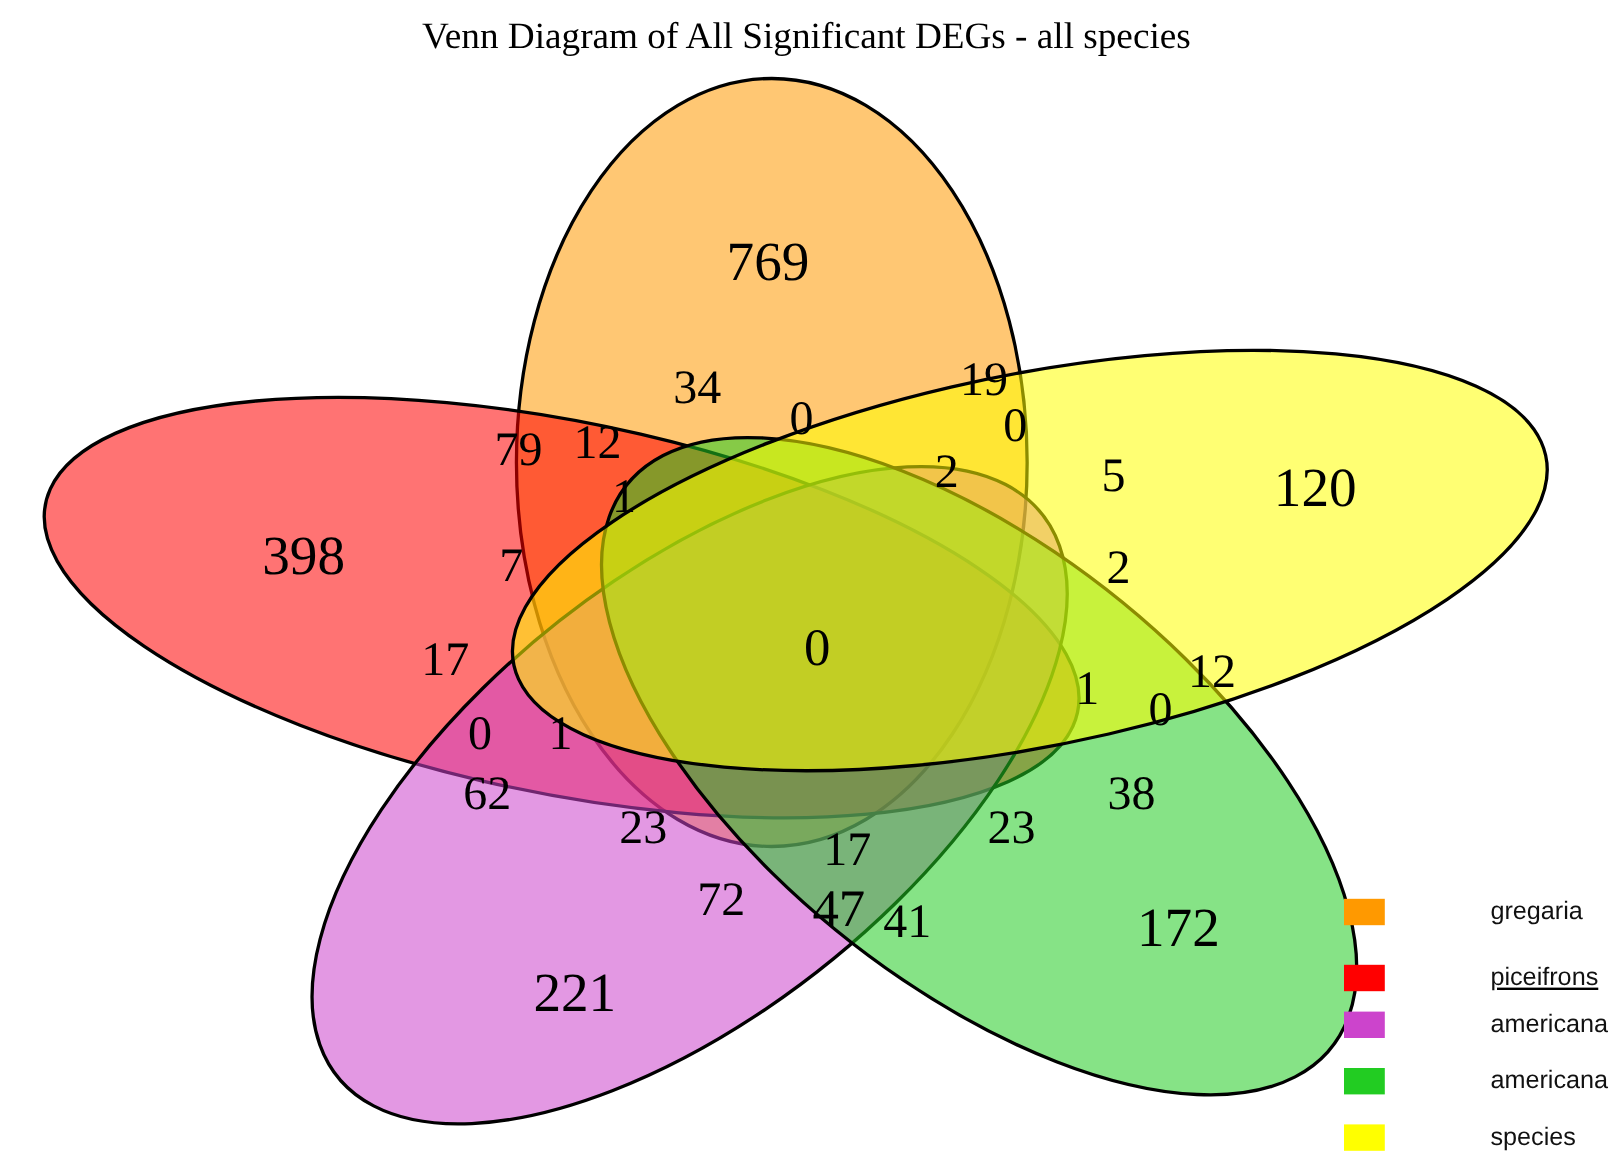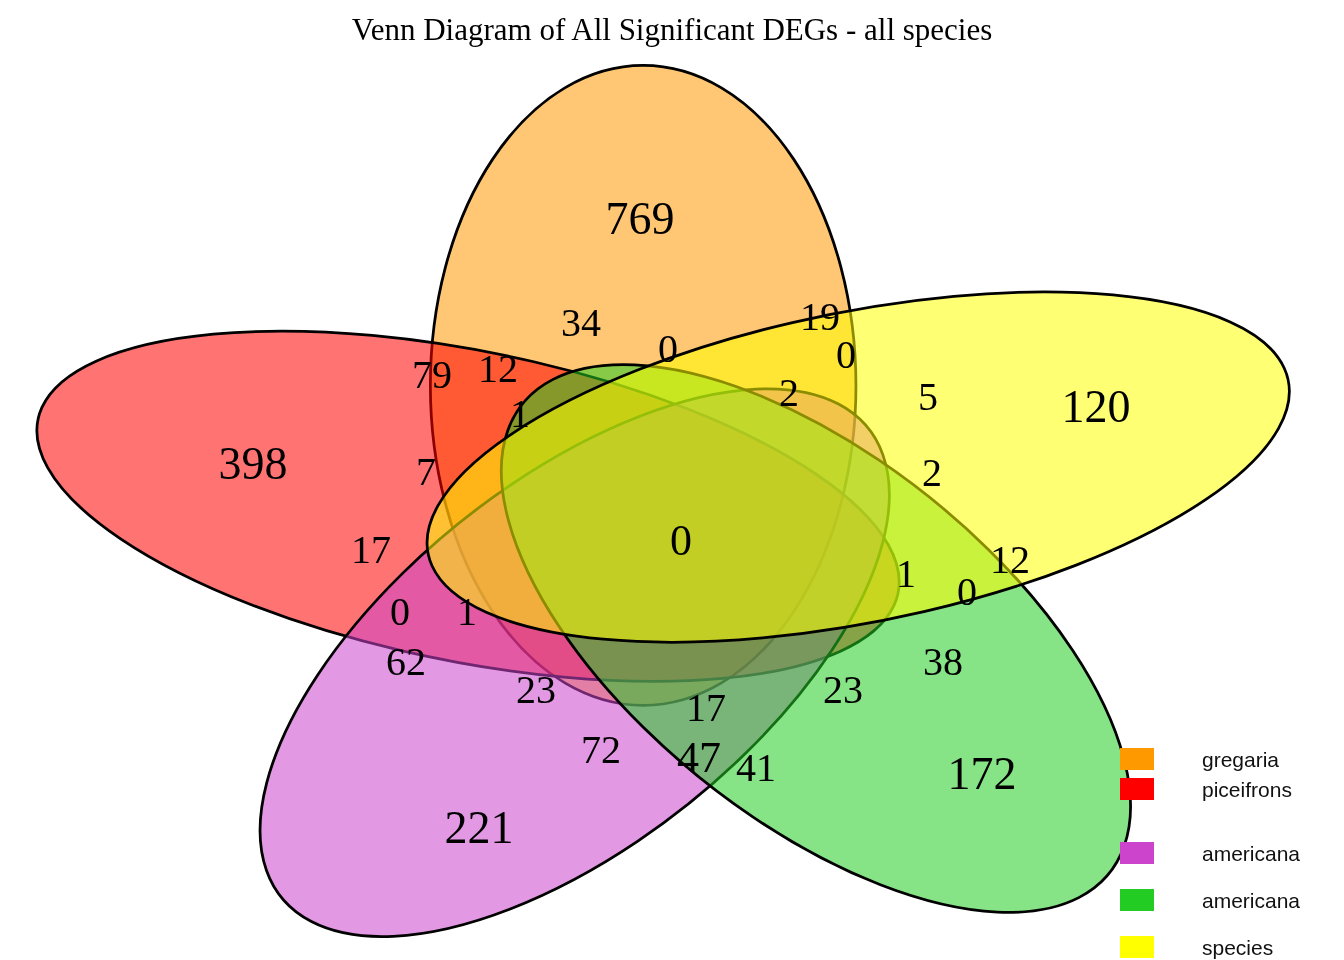--- a/index.html
+++ b/index.html
@@ -34,21 +34,22 @@
     position: absolute;
     left: 1120px;
     top: 748px;
     width: 224px;
   }
   .legend-row {
     position: absolute;
     left: 0;
     height: 24px;
     display: flex;
-    align-items: flex-start;
+    align-items: center;
+    gap: 40px;
   }
   .legend-swatch {
     width: 34px;
     height: 22px;
     display: inline-block;
   }
   .legend-label {
     font-family: "Liberation Sans", sans-serif;
     font-size: 21px;
     color: #111111;
@@ -103,21 +104,21 @@
         <text x="699" y="757" font-size="44" text-anchor="middle" dominant-baseline="central">47</text>
         <text x="756" y="767" font-size="40" text-anchor="middle" dominant-baseline="central">41</text>
       </g>
   </svg>
 
   <div id="legend">
       <div class="legend-row" style="top: 0px;">
         <span class="legend-swatch" style="background: rgb(255, 153, 0);"></span>
         <span class="legend-label">gregaria</span>
       </div>
-      <div class="legend-row" style="top: 30px;">
+      <div class="legend-row" style="top: 55px; text-decoration: underline;">
         <span class="legend-swatch" style="background: rgb(255, 0, 0);"></span>
         <span class="legend-label">piceifrons</span>
       </div>
       <div class="legend-row" style="top: 94px;">
         <span class="legend-swatch" style="background: rgb(204, 68, 204);"></span>
         <span class="legend-label">americana</span>
       </div>
       <div class="legend-row" style="top: 141px;">
         <span class="legend-swatch" style="background: rgb(34, 204, 34);"></span>
         <span class="legend-label">americana</span>

